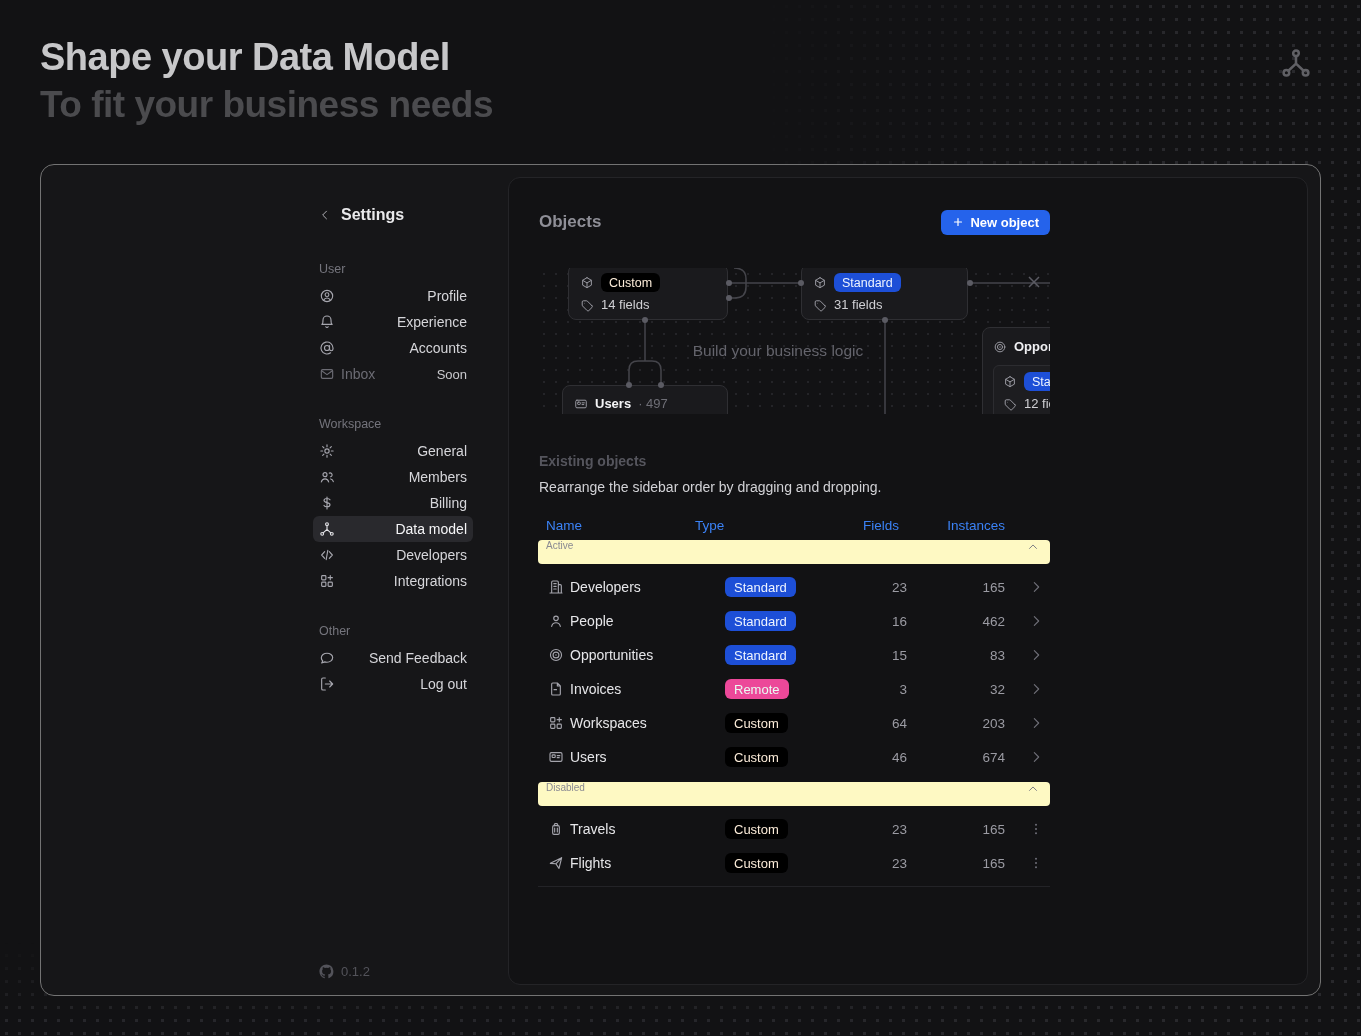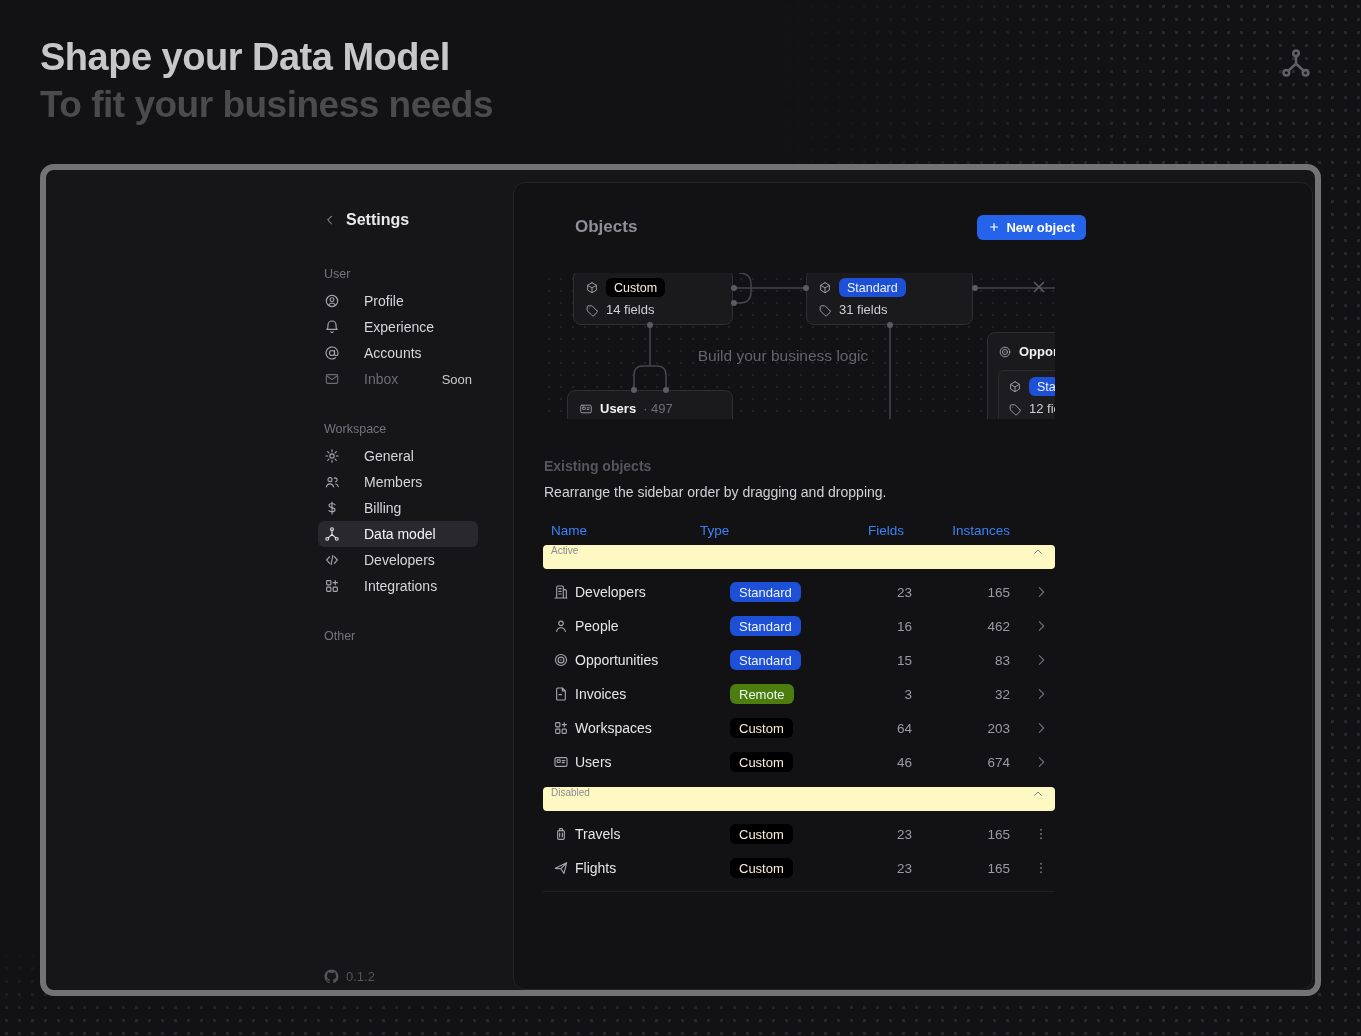--- a/index.html
+++ b/index.html
@@ -20,44 +20,44 @@
   svg.ic{ width:16px; height:16px; fill:none; stroke:currentColor; stroke-width:1.7; stroke-linecap:round; stroke-linejoin:round; flex:none; display:block;}
 
   
   .hero-title{ position:absolute; left:40px; top:36px; font-size:38px; font-weight:800; letter-spacing:-.5px; color:#c7c7c9;}
   .hero-sub  { position:absolute; left:40px; top:84px; font-size:37px; font-weight:800; letter-spacing:-.5px; color:#4b4b4e;}
   .hero-net  { position:absolute; left:1280px; top:47px; width:32px; height:32px; color:#606065;}
   .hero-net svg{ width:32px; height:32px;}
 
   
   .window{ position:absolute; left:40px; top:164px; width:1281px; height:832px;
-    background:#161618; border:6px solid #737373; border-radius:14px;}
+    background:#161618; border:1px solid #737373; border-radius:14px;}
 
   
   .settings-head{ position:absolute; left:277px; top:41px; display:flex; align-items:center; gap:9px;
     font-size:16px; font-weight:700; color:#e9e9eb;}
   .settings-head .ic{ width:14px; height:14px; color:#b0b0b5;}
   .nav{ position:absolute; left:272px; width:160px;}
   .nav-label{ font-size:12.5px; color:#74747c; padding-left:6px; }
-  .nav-item{ height:26px; display:flex; align-items:center; gap:24px; padding:0 6px;
-    font-size:14px; color:#d6d6da; border-radius:6px; cursor:pointer;}
+  .nav-item{ height:26px; display:flex; align-items:center; gap:6px; padding:0 6px;
+    font-size:14px; color:#d6d6da; border-radius:6px; cursor:pointer;justify-content:space-between;}
   .nav-item .ic{ color:#a6a6ae; }
   .nav-item.sel{ background:#29292d; color:#f5f5f7;}
   .nav-item.sel .ic{ color:#e4e4e8;}
   .nav-item.dim, .nav-item.dim .ic{ color:#6c6c74;}
   .soon{ margin-left:auto; font-size:13px; color:#c9c9cd;}
   .version{ position:absolute; left:278px; top:799px; display:flex; gap:7px;
     font-size:13px; color:#53535a;}
   .version svg{ width:15px; height:15px;}
 
   
   .panel{ position:absolute; left:467px; top:12px; width:800px; height:808px;
     background:#121214; border:1px solid #242427; border-radius:12px;}
   .panel-head{ position:absolute; left:30px; top:31px; width:511px; height:26px;
-    display:flex; align-items:center; justify-content:space-between;margin-left:31px;}
+    display:flex; align-items:center; justify-content:space-between;}
   .panel-title{ font-size:17px; font-weight:700; color:#8f8f97;}
   .btn-new{ display:flex; align-items:center; gap:6px; height:25px; padding:0 11px;
     background:#2563eb; color:#fff; font-size:13px; font-weight:600; border:none; border-radius:6px; cursor:pointer;
     font-family:inherit;}
   .btn-new .ic{ width:12px; height:12px; stroke-width:2.4;}
 
   
   .diagram{ position:absolute; left:29px; top:90px; width:512px; height:146px; overflow:hidden;
     background-image:radial-gradient(circle,#242428 1px,transparent 1.3px); background-size:12px 12px;}
   .center-text{ position:absolute; left:130px; top:74px; width:220px; text-align:center;
@@ -79,21 +79,21 @@
   .wires path, .wires line{ stroke:#45454b; stroke-width:1.5; fill:none;}
   .wires circle{ fill:#5b5b63; stroke:none;}
   .wires .xmark{ stroke:#5b5b63;}
 
   
   .badge{ display:inline-flex; align-items:center; height:20px; padding:0 9px; border-radius:6px;
     font-size:13px; font-weight:500; white-space:nowrap;}
   .badge.sm{ height:19px; font-size:12.5px; padding:0 8px;}
   .b-standard{ background:#1d4fd7; color:#eef4ff;}
   .b-custom  { background:#000000; color:#fcecd9;}
-  .b-remote  { background:#4d7c0f; color:#e9fcf3;}
+  .b-remote  { background:#ec4899; color:#e9fcf3;}
 
   
   .ex-title{ position:absolute; left:30px; top:275px; font-size:14px; font-weight:700; color:#55555d;}
   .ex-sub  { position:absolute; left:30px; top:301px; font-size:14px; color:#d2d2d6;}
   .table{ position:absolute; left:29px; top:338px; width:512px;}
   .thead{ display:grid; grid-template-columns:157px 140px 72px 98px 45px; align-items:center; height:18px;
     font-size:13.5px; color:#3b82f6;}
   .thead .h-name{ padding-left:8px;}
   .thead .h-num{ text-align:right;}
   .thead .h-fields{ padding-right:8px;}
@@ -312,20 +312,34 @@
       <svg class="ic">
           <use href="#i-gridplus"></use>
         </svg>
       <span>Integrations</span>
     </div>
   </div>
 
   <div class="nav" style="top:459px">
     <div class="nav-label">Other</div>
   </div>
+  <div class="nav" style="top:480px">
+    <div class="nav-item">
+      <svg class="ic">
+          <use href="#i-chat"></use>
+        </svg>
+      <span>Send Feedback</span>
+    </div>
+    <div class="nav-item">
+      <svg class="ic">
+          <use href="#i-logout"></use>
+        </svg>
+      <span>Log out</span>
+    </div>
+  </div>
 
   <div class="version">
     <svg class="ic">
         <use href="#i-github"></use>
       </svg>
     <span>0.1.2</span>
   </div>
 
   <div class="panel">
 

